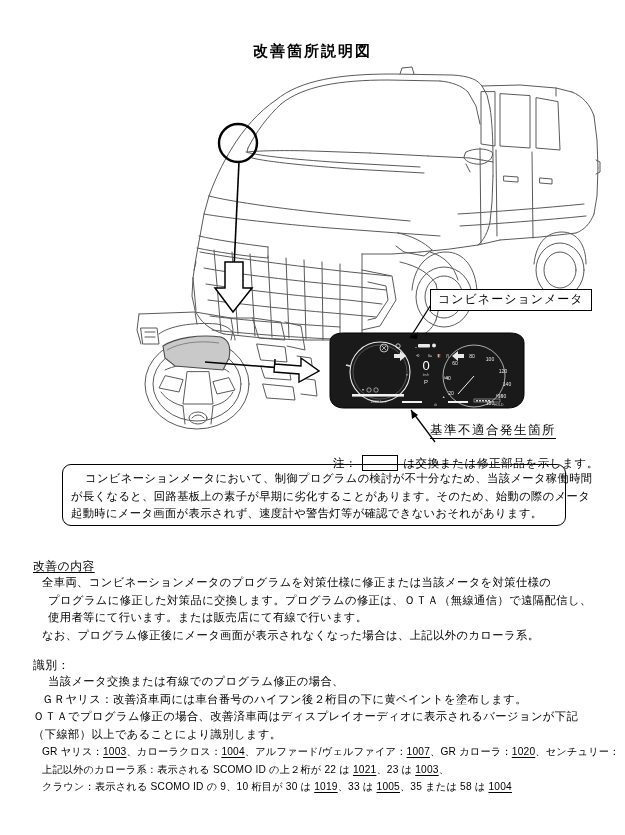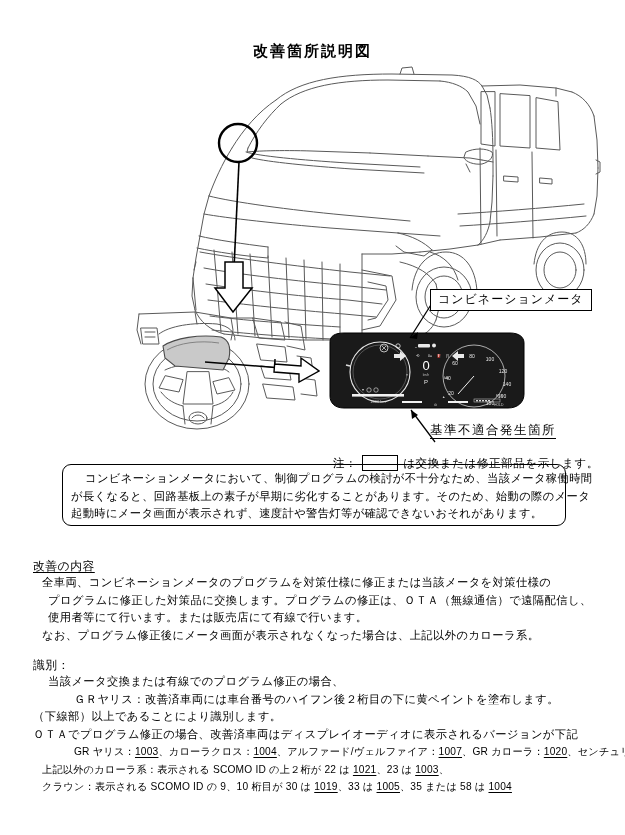--- a/index.html
+++ b/index.html
@@ -133,21 +133,21 @@
   .sec-heading.no-ul { text-decoration: none; }
 
   .body-line {
     font-size: 11.3px;
     letter-spacing: 0.4px;
     line-height: 17.6px;
     white-space: nowrap;
   }
   .ind-1 { margin-left: 48px; }
   .ind-2 { margin-left: 42px; }
-  .ind-3 { margin-left: 74px; }
+  .ind-3 { margin-left: 42px; }
   .ind-0 { margin-left: 33px; }
 
   .small-line {
     font-size: 10.2px;
     letter-spacing: 0.2px;
     line-height: 17.4px;
     white-space: nowrap;
   }
   .u { text-decoration: underline; text-underline-offset: 2px; }
 
@@ -424,21 +424,21 @@
     <div class="body-line ind-2">全車両、コンビネーションメータのプログラムを対策仕様に修正または当該メータを対策仕様の</div>
     <div class="body-line ind-1">プログラムに修正した対策品に交換します。プログラムの修正は、ＯＴＡ（無線通信）で遠隔配信し、</div>
     <div class="body-line ind-1">使用者等にて行います。または販売店にて有線で行います。</div>
     <div class="body-line ind-2">なお、プログラム修正後にメータ画面が表示されなくなった場合は、上記以外のカローラ系。</div>
   </div>
 
   <div class="section sec-identify">
     <div><span class="sec-heading no-ul">識別：</span></div>
     <div class="body-line ind-1">当該メータ交換または有線でのプログラム修正の場合、</div>
     <div class="body-line ind-3">ＧＲヤリス：改善済車両には車台番号のハイフン後２桁目の下に黄ペイントを塗布します。</div>
+    <div class="body-line ind-0">ＯＴＡでプログラム修正の場合、改善済車両はディスプレイオーディオに表示されるバージョンが下記</div>
     <div class="body-line ind-0">（下線部）以上であることにより識別します。</div>
-    <div class="body-line ind-0">ＯＴＡでプログラム修正の場合、改善済車両はディスプレイオーディオに表示されるバージョンが下記</div>
 
     <div class="small-line ind-3"><span>GR ヤリス：</span><span class="u">1003</span><span>、カローラクロス：</span><span class="u">1004</span><span>、アルファード/ヴェルファイア：</span><span class="u">1007</span><span>、GR カローラ：</span><span class="u">1020</span><span>、センチュリー：</span></div>
     <div class="small-line ind-2"><span>上記以外のカローラ系：表示される SCOMO ID の上２桁が 22 は </span><span class="u">1021</span><span>、23 は </span><span class="u">1003</span><span>、</span></div>
     <div class="small-line ind-2"><span>クラウン：表示される SCOMO ID の 9、10 桁目が 30 は </span><span class="u">1019</span><span>、33 は </span><span class="u">1005</span><span>、35 または 58 は </span><span class="u">1004</span></div>
   </div>
 
 </div>
 
 </body></html>

